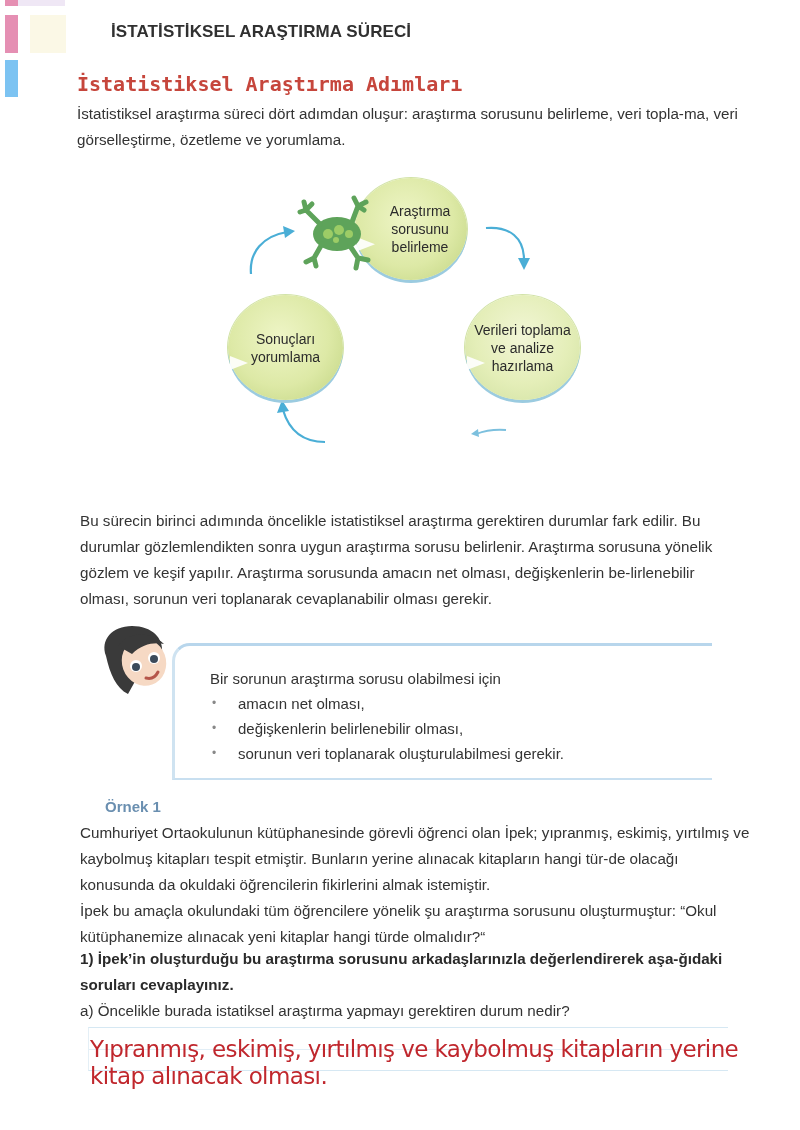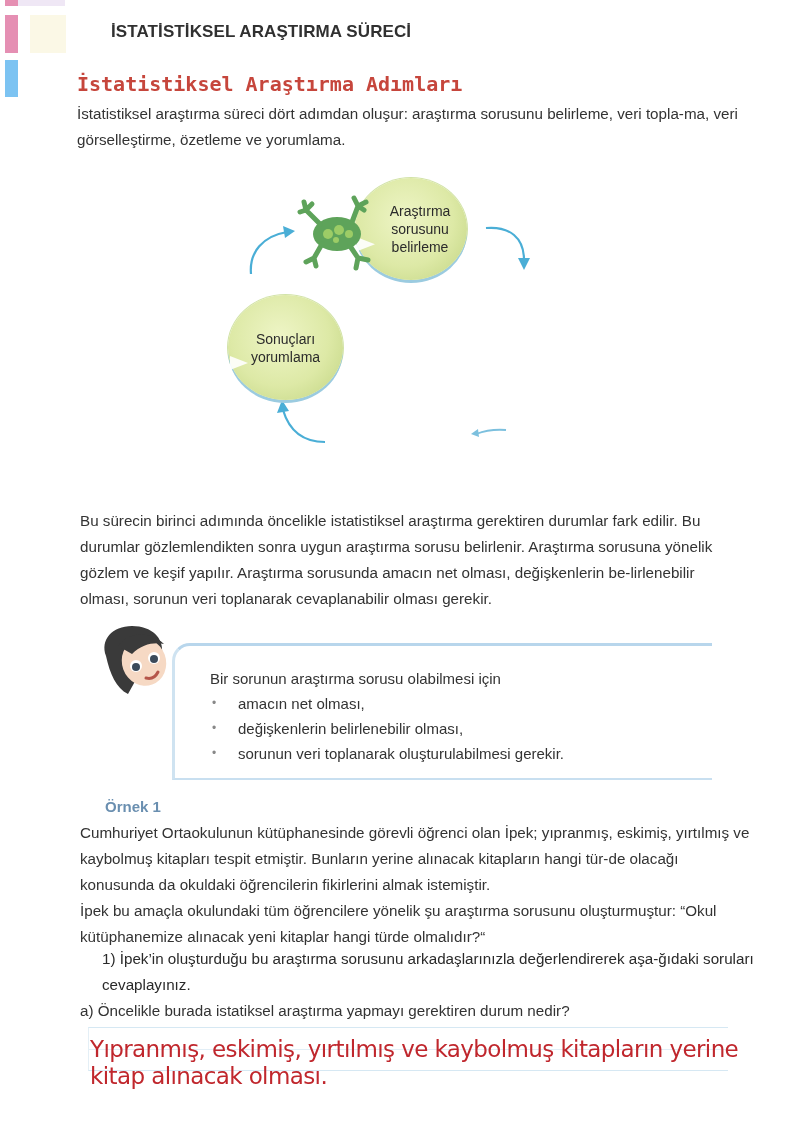--- a/index.html
+++ b/index.html
@@ -43,21 +43,21 @@
              border-top: 3px solid #b8d6ec; border-left: 3px solid #cfe3f1; border-radius: 18px 0 0 0;
              border-bottom: 2px solid #c8dff0; }
   .callout-text { position: absolute; left: 35px; top: 20px; font-size: 15px; line-height: 25px; color: #333; }
   .callout ul { list-style: none; margin-top: 0; }
   .callout li { position: relative; padding-left: 28px; }
   .callout li::before { content: "•"; position: absolute; left: 2px; color: #888; font-size: 12px; }
   .girl { position: absolute; left: 98px; top: 622px; width: 80px; height: 78px; }
 
   .example-title { position: absolute; left: 105px; top: 798px; font-size: 15px; font-weight: bold; color: #6a8fb0; }
   .example-para { left: 80px; top: 820px; width: 670px; }
-  .question { left: 80px; top: 946px; width: 670px; font-weight: normal; color: #2a2a2a; margin-left: 22px; }
+  .question { left: 80px; top: 946px; width: 670px; font-weight: bold; color: #2a2a2a; }
   .sub-q { left: 80px; top: 998px; width: 670px; }
 
   .answer-lines { position: absolute; left: 88px; top: 1027px; width: 640px; height: 44px;
                   border-top: 1px solid #d6e8f3; border-bottom: 1px solid #d6e8f3; border-left: 1px solid #e4eff6; }
   .answer-lines::after { content: ""; position: absolute; left: 0; right: 0; top: 21px; border-top: 1px solid #e2eef6; }
   .answer { position: absolute; left: 90px; top: 1036px; width: 660px; font-size: 23px; line-height: 27px;
             color: #c0272d; font-family: "DejaVu Sans", sans-serif; letter-spacing: -0.6px; }
 </style>
 </head>
 <body>
@@ -85,20 +85,23 @@
     <path d="M36 8 C24 7 14 9 6 12" fill="none" stroke="#7cc0de" stroke-width="1.8"></path>
     <path d="M8 7 L1 12 L9 15 Z" fill="#7cc0de"></path>
   </svg>
   <svg class="arrow" style="left:55px;top:228px" width="55" height="50" viewBox="0 0 55 50">
     <path d="M50 44 C28 44 14 32 8 12" fill="none" stroke="#4aaed6" stroke-width="2.2"></path>
     <path d="M2 15 L7 2 L14 13 Z" fill="#4aaed6"></path>
   </svg>
 
   <div class="pad pad-1">
     <span style="width:72px;margin-left:18px">Araştırma sorusunu belirleme</span>
+  </div>
+  <div class="pad pad-2">
+    <span style="width:108px">Verileri toplama ve analize hazırlama</span>
   </div>
   <div class="pad pad-4">
     <span style="width:80px">Sonuçları yorumlama</span>
   </div>
 
   <svg class="frog" viewBox="0 0 90 80">
     <g fill="#5ea35a">
       <ellipse cx="45" cy="42" rx="24" ry="17"></ellipse>
       <path d="M28 32 L14 18 L8 20 M14 18 L12 10 M14 18 L20 12" stroke="#5ea35a" stroke-width="5" stroke-linecap="round" fill="none"></path>
       <path d="M60 30 L66 14 L74 10 M66 14 L62 6 M66 14 L72 18" stroke="#5ea35a" stroke-width="5" stroke-linecap="round" fill="none"></path>

